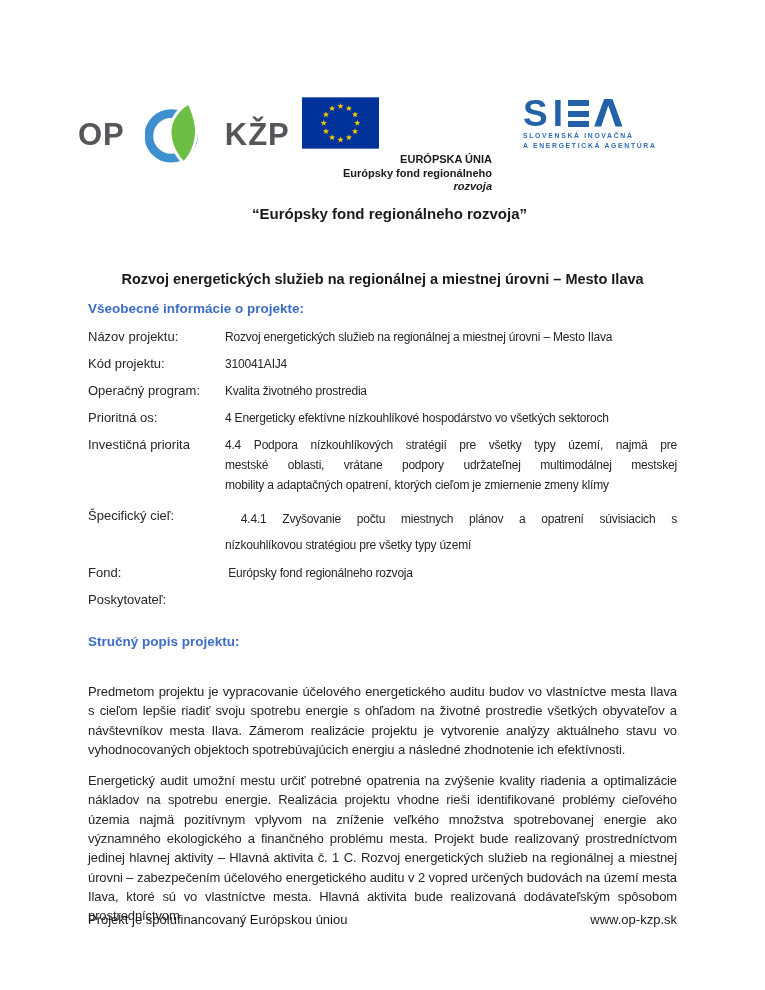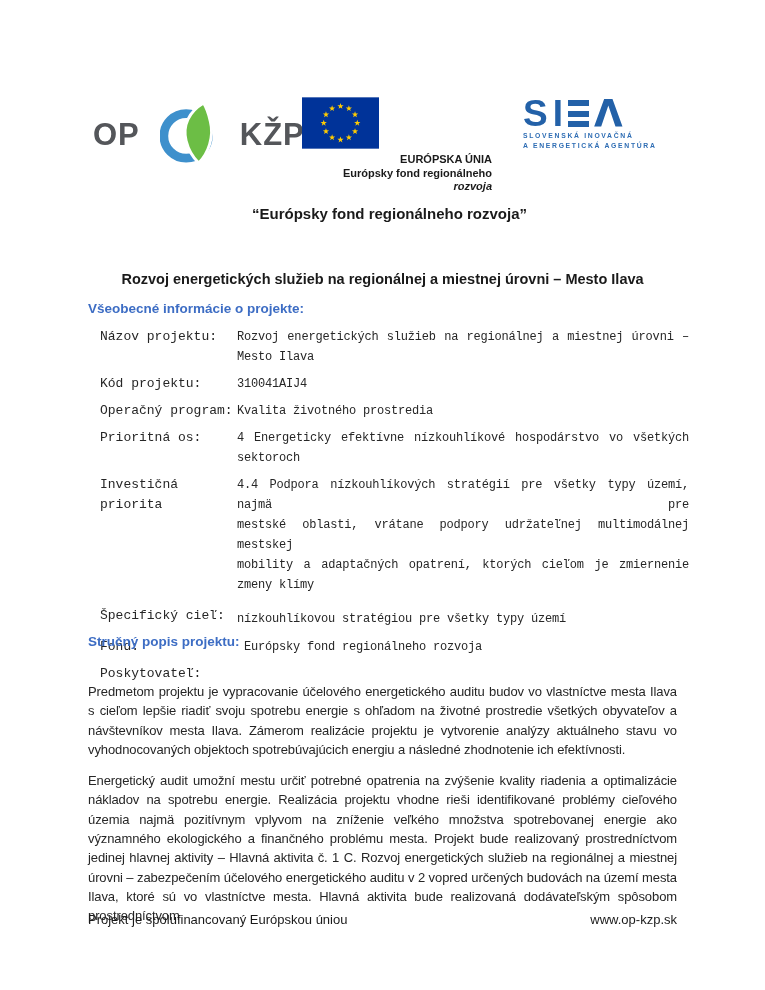--- a/index.html
+++ b/index.html
@@ -1,39 +1,39 @@
 <!DOCTYPE html>
 <html><head>
 <meta charset="utf-8">
 <style>
   html,body{margin:0;padding:0;background:#e8e8e8;}
   .page{
     position:relative;width:765px;height:990px;background:#ffffff;margin:0 auto;
     font-family:"Liberation Sans",sans-serif;color:#262626;overflow:hidden;
   }
   
-  .logo-opkzp{position:absolute;left:93px;top:100px;display:flex;align-items:center;gap:20px;}
+  .logo-opkzp{position:absolute;left:78px;top:100px;display:flex;align-items:center;gap:20px;}
   .logo-opkzp .lg-txt{font-size:31px;font-weight:bold;color:#54565A;letter-spacing:1px;line-height:1;}
   .logo-eu{position:absolute;left:302px;top:97px;width:190px;}
   .eu-flag{display:block;}
   .eu-cap{font-size:11px;font-weight:bold;color:#1a1a1a;line-height:13.5px;margin-top:4px;text-align:right;}
   .logo-siea{position:absolute;left:523px;top:99px;width:150px;}
   .siea-word{display:flex;align-items:flex-end;gap:5px;color:#2361A8;}
   .siea-word .gl{font-size:37px;font-weight:800;line-height:29px;font-family:"Liberation Sans",sans-serif;}
   .siea-word .gl-a{font-family:"DejaVu Sans",sans-serif;font-weight:bold;}
   .siea-ebars{display:flex;flex-direction:column;justify-content:space-between;width:21px;height:27px;padding-bottom:1px;}
   .siea-ebars span{display:block;height:6px;background:#2361A8;}
   .siea-sub{margin-top:4px;font-size:6.8px;font-weight:bold;letter-spacing:1.7px;color:#2E6DB4;line-height:8.5px;white-space:nowrap;}
   
   .quote-title{position:absolute;left:0;top:205px;width:100%;text-align:center;font-size:15px;font-weight:bold;color:#1a1a1a;padding-left:7px;}
   .doc-title{position:absolute;left:0;top:271px;width:100%;text-align:center;font-size:14.5px;font-weight:bold;color:#1a1a1a;}
   .sec-heading{font-size:13.5px;font-weight:bold;color:#3D6DC4;}
   .sec-heading-1{position:absolute;left:88px;top:301px;}
   
-  .info-table{position:absolute;left:100px;top:327px;width:589px;font-family:Liberation Mono, monospace;}
+  .info-table{position:absolute;left:88px;top:327px;width:589px;}
   .info-row{display:grid;grid-template-columns:137px 1fr;margin-bottom:7px;}
   .info-label{font-size:13px;line-height:20px;color:#262626;}
   .info-value{min-width:0;}
   .value-line{font-size:12px;letter-spacing:-0.2px;line-height:20px;white-space:pre-wrap;
     text-align:justify;text-align-last:justify;color:#262626;}
   .value-line:last-child{text-align-last:left;}
   .info-row:nth-child(5){margin-bottom:11px;}
   .info-row:nth-child(6){margin-bottom:5px;}
   .info-row:nth-child(6) .value-line{line-height:26px;}
   
@@ -138,20 +138,21 @@
       <div class="info-value value">
           <div class="value-line">4.4 Podpora nízkouhlíkových stratégií pre všetky typy území, najmä pre</div>
           <div class="value-line">mestské oblasti, vrátane podpory udržateľnej multimodálnej mestskej</div>
           <div class="value-line">mobility a adaptačných opatrení, ktorých cieľom je zmiernenie zmeny klímy</div>
         </div>
     </div>
 
     <div class="info-row">
       <div class="info-label label">Špecifický cieľ:</div>
       <div class="info-value value">
+          <div class="value-line"> 4.4.1 Zvyšovanie počtu miestnych plánov a opatrení súvisiacich s</div>
           <div class="value-line">nízkouhlíkovou stratégiou pre všetky typy území</div>
         </div>
     </div>
 
     <div class="info-row">
       <div class="info-label label">Fond:</div>
       <div class="info-value value">
           <div class="value-line"> Európsky fond regionálneho rozvoja</div>
         </div>
     </div>

